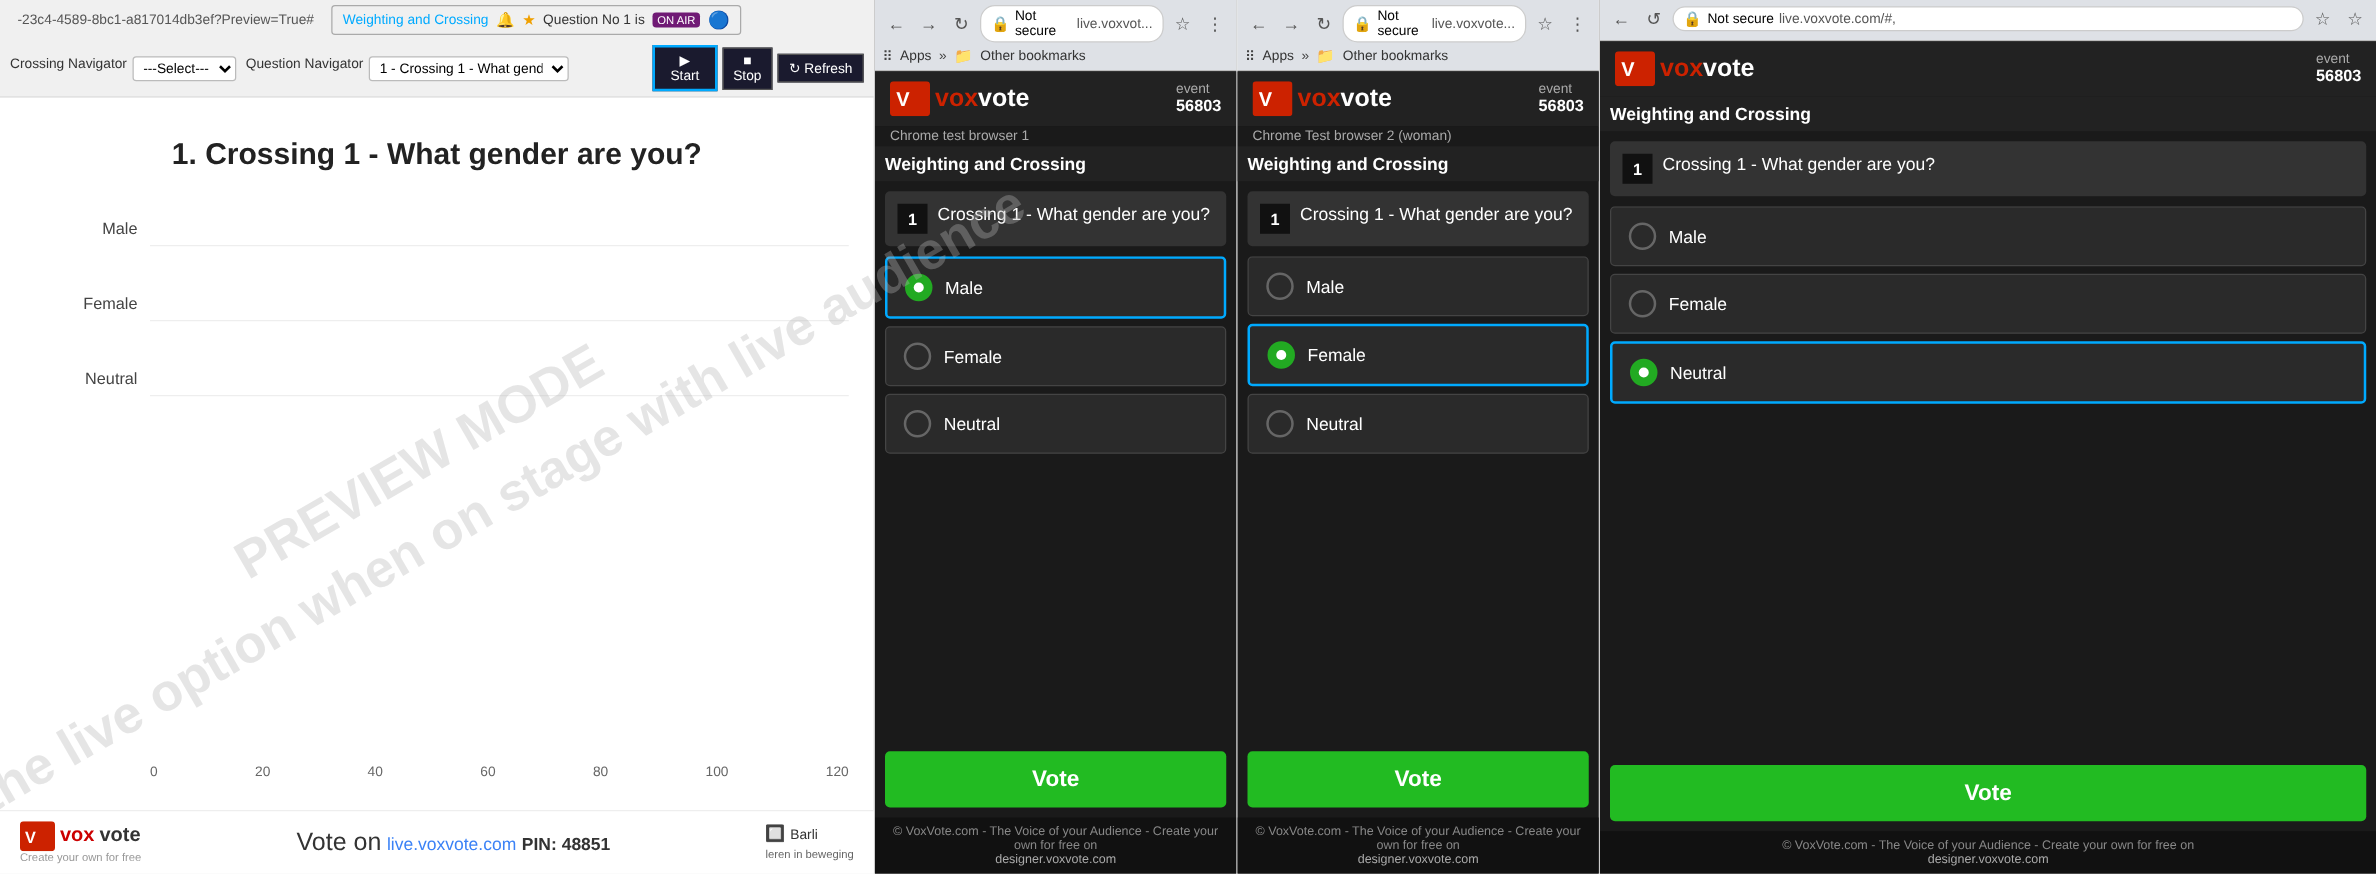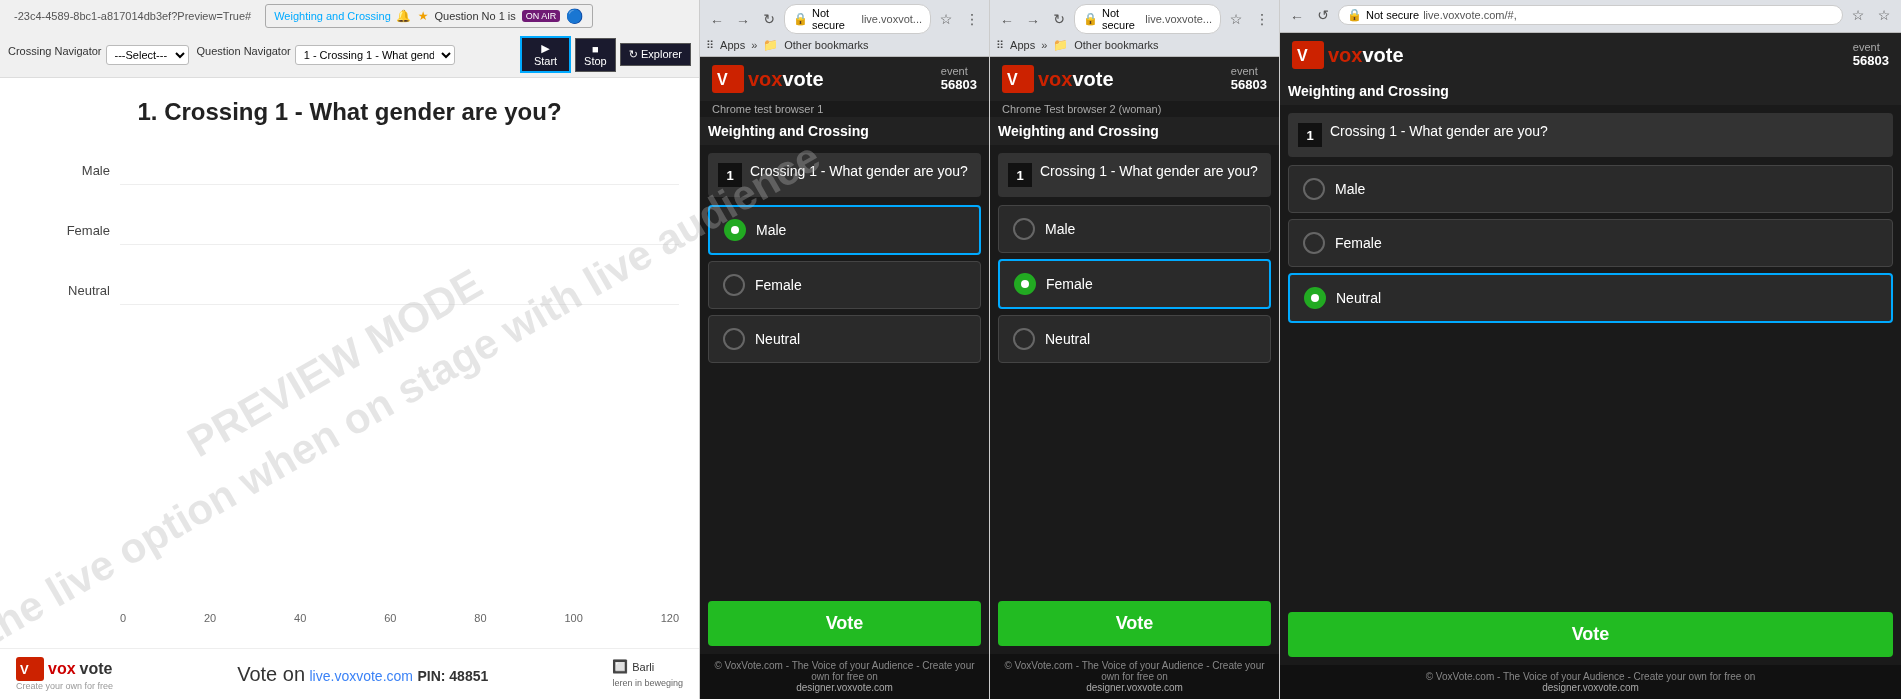--- a/index.html
+++ b/index.html
@@ -111,21 +111,21 @@
       background: #1a1a2e;
       border: 1px solid #555;
       color: white;
       padding: 4px 8px;
       cursor: pointer;
       font-size: 11px;
     }
 
     .question-header {
       text-align: center;
-      padding: 20px 20px 4px;
+      padding: 32px 20px 4px;
     }
 
     .question-title {
       font-size: 24px;
       color: #222;
       font-weight: bold;
     }
 
     .question-subtitle {
       font-size: 13px;
@@ -519,21 +519,21 @@
       <button class="btn-start">
         <span>▶</span>
         <span>Start</span>
       </button>
       <button class="btn-stop">
         <span>■</span>
         <span>Stop</span>
       </button>
       <button class="btn-refresh">
         <span>↻</span>
-        <span>Explorer</span>
+        <span>Refresh</span>
       </button>
     </div>
   </div>
 
   <div class="question-header">
     <div class="question-title">
       <span>1.</span>
       <span>Crossing 1 - What gender are you?</span>
     </div>
   </div>

